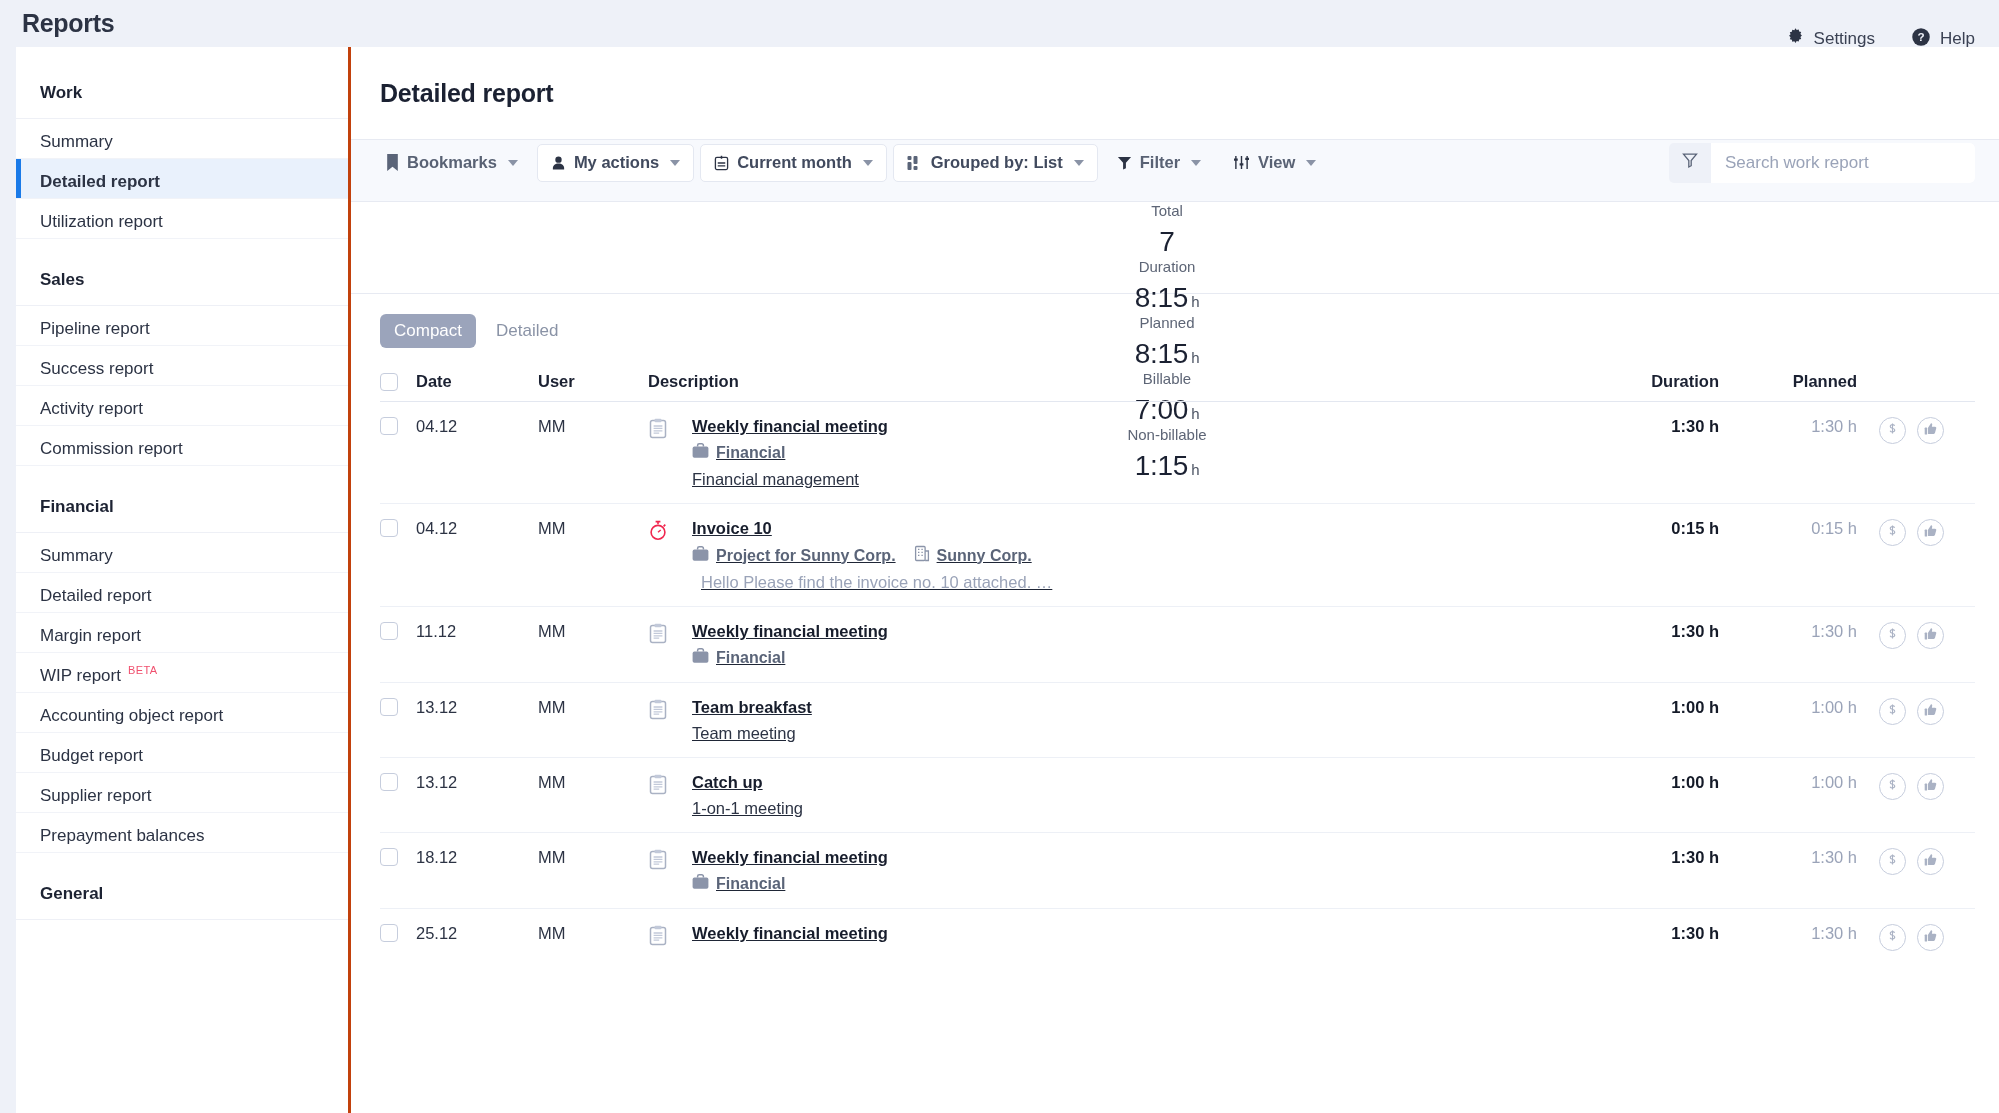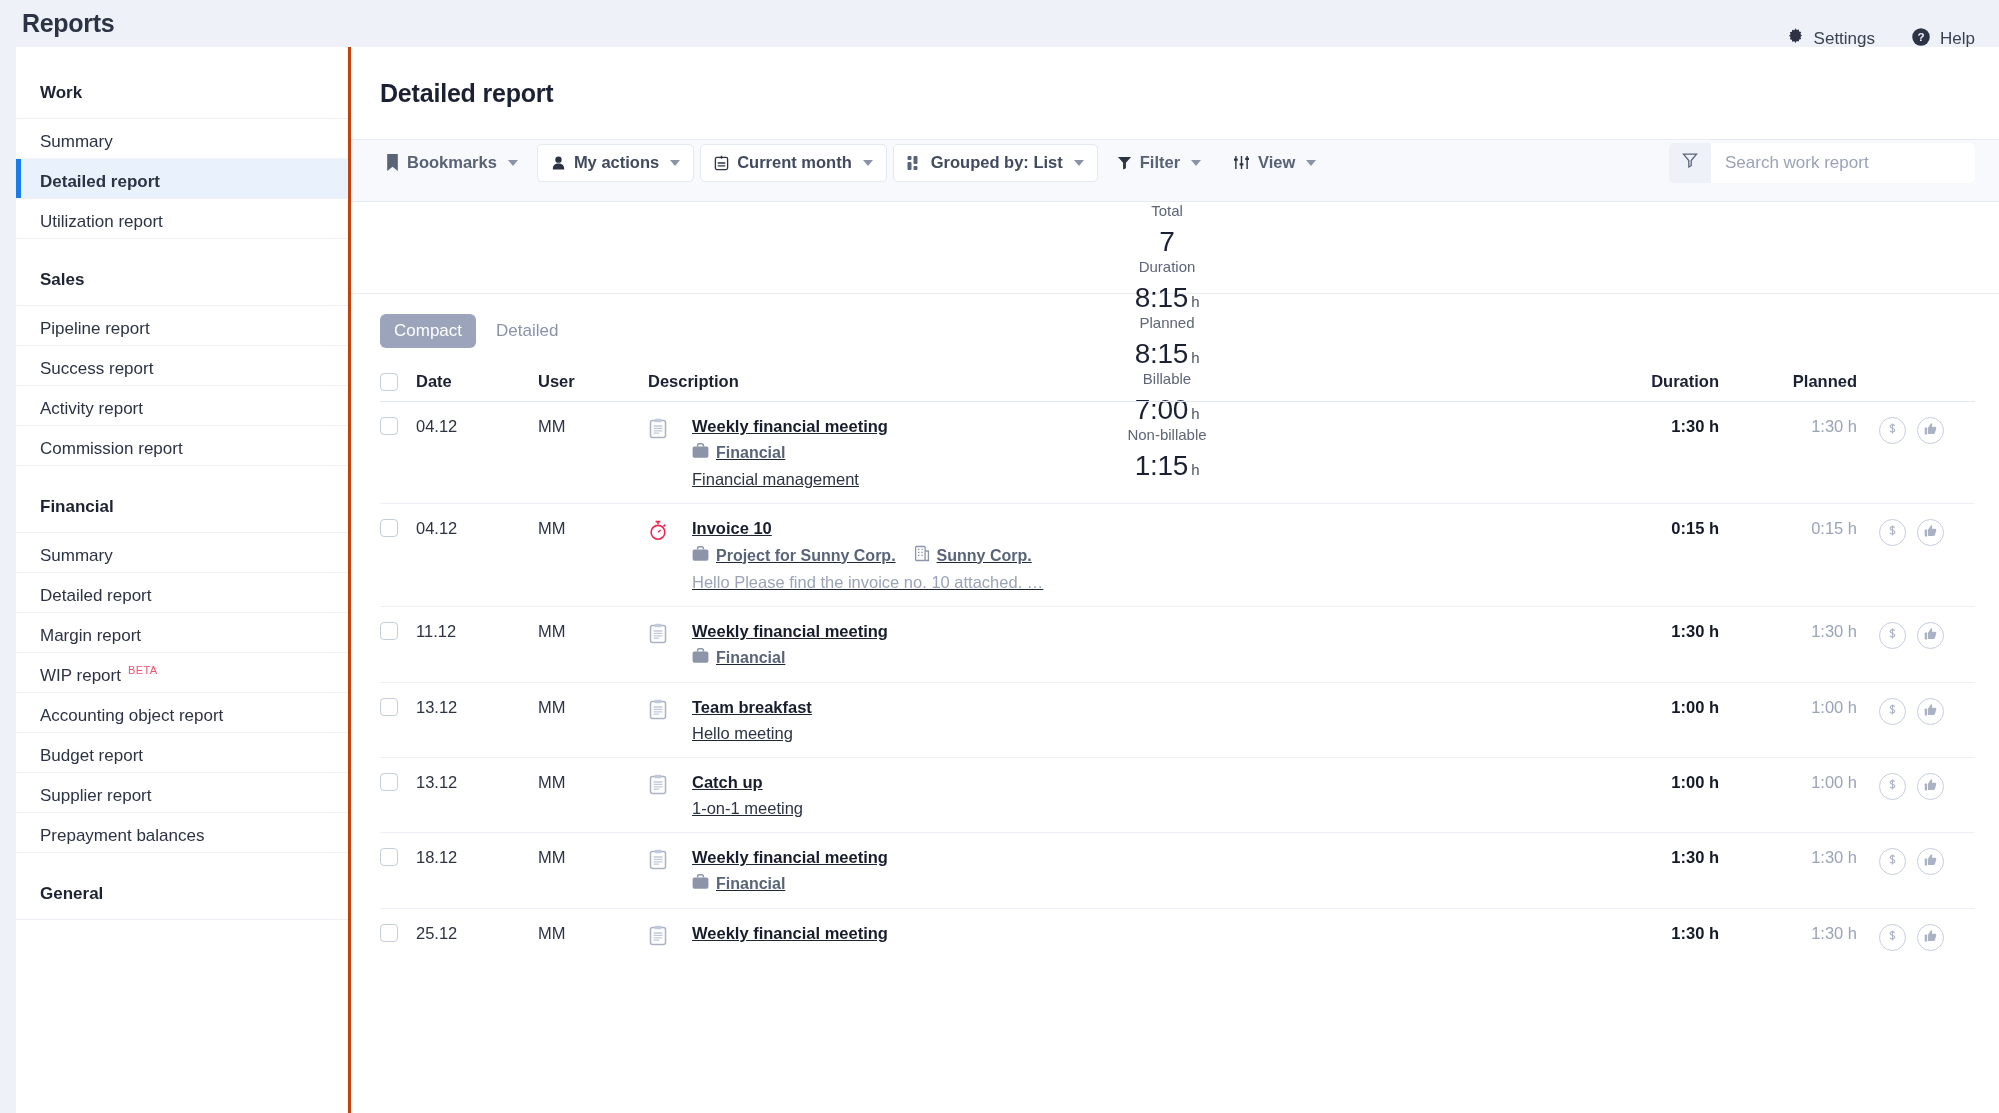--- a/index.html
+++ b/index.html
@@ -195,21 +195,21 @@
   .desc-icon { width: 20px; flex: 0 0 20px; padding-top: 1px; }
   .desc-body { display: flex; flex-direction: column; gap: 7px; }
   .desc-title { font-weight: 700; color: #171d2c; font-size: 16.5px; }
   .desc-meta { display: flex; align-items: center; gap: 18px; }
   .meta-chip {
     display: flex; align-items: center; gap: 7px;
     font-size: 16px; font-weight: 700; color: #5a6478;
     cursor: pointer;
   }
   .desc-sub { font-size: 16.5px; color: #2c3344; }
-  .desc-sub.muted { color: #9aa3b8; }
+  .desc-sub.muted { color: #9aa3b8; margin-left: 9px; }
   .cell-dur { font-weight: 700; color: #141a28; text-align: right; padding-right: 18px; }
   .cell-plan { color: #9aa3b8; text-align: right; }
   .cell-acts { display: flex; gap: 11px; justify-content: flex-start; padding-left: 22px; }
   .round-btn {
     width: 27px; height: 27px; border-radius: 50%;
     border: 1.5px solid #c6cddd;
     display: flex; align-items: center; justify-content: center;
     color: #aab2c4; cursor: pointer;
   }
   .chk {
@@ -578,21 +578,21 @@
             <div class="col-user cell-user">MM</div>
             <div class="col-desc">
               <div class="desc-wrap">
                 <div class="desc-icon"><svg width="20" height="21" viewBox="0 0 20 21" fill="none">
                     <rect x="2.5" y="2.5" width="15" height="17" rx="2" fill="#fff" stroke="#aab2c4" stroke-width="1.5"></rect>
                     <rect x="6.5" y="0.8" width="7" height="3.4" rx="1.2" fill="#c2c9d9"></rect>
                     <path d="M5.6 8h8.8M5.6 10.4h8.8M5.6 12.8h8.8M5.6 15.2h5.6" stroke="#c2c9d9" stroke-width="1.3"></path>
                   </svg></div>
                 <div class="desc-body">
                   <div class="desc-title">Team breakfast</div>
-                  <div class="desc-sub">Hello meeting</div>
+                  <div class="desc-sub">Team meeting</div>
                 </div>
               </div>
             </div>
             <div class="col-dur cell-dur">1:00 h</div>
             <div class="col-plan cell-plan">1:00 h</div>
             <div class="col-acts cell-acts">
               <div class="round-btn">
                 <span><svg width="15" height="15" viewBox="0 0 16 16" fill="none" stroke="#aab2c4" stroke-width="1.2">
                     <path d="M8 2.6v10.8M10.3 5.1c-.5-.8-1.4-1.2-2.4-1.2-1.3 0-2.3.8-2.3 1.9s.9 1.6 2.3 1.9c1.5.3 2.5.8 2.5 2s-1.1 2-2.5 2c-1.1 0-2-.4-2.5-1.3"></path>
                   </svg></span>

